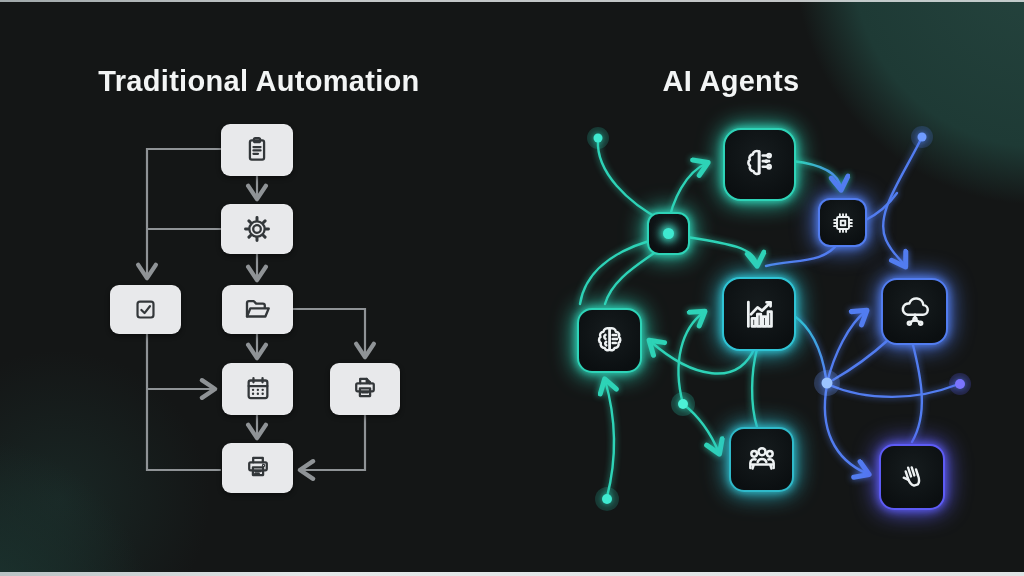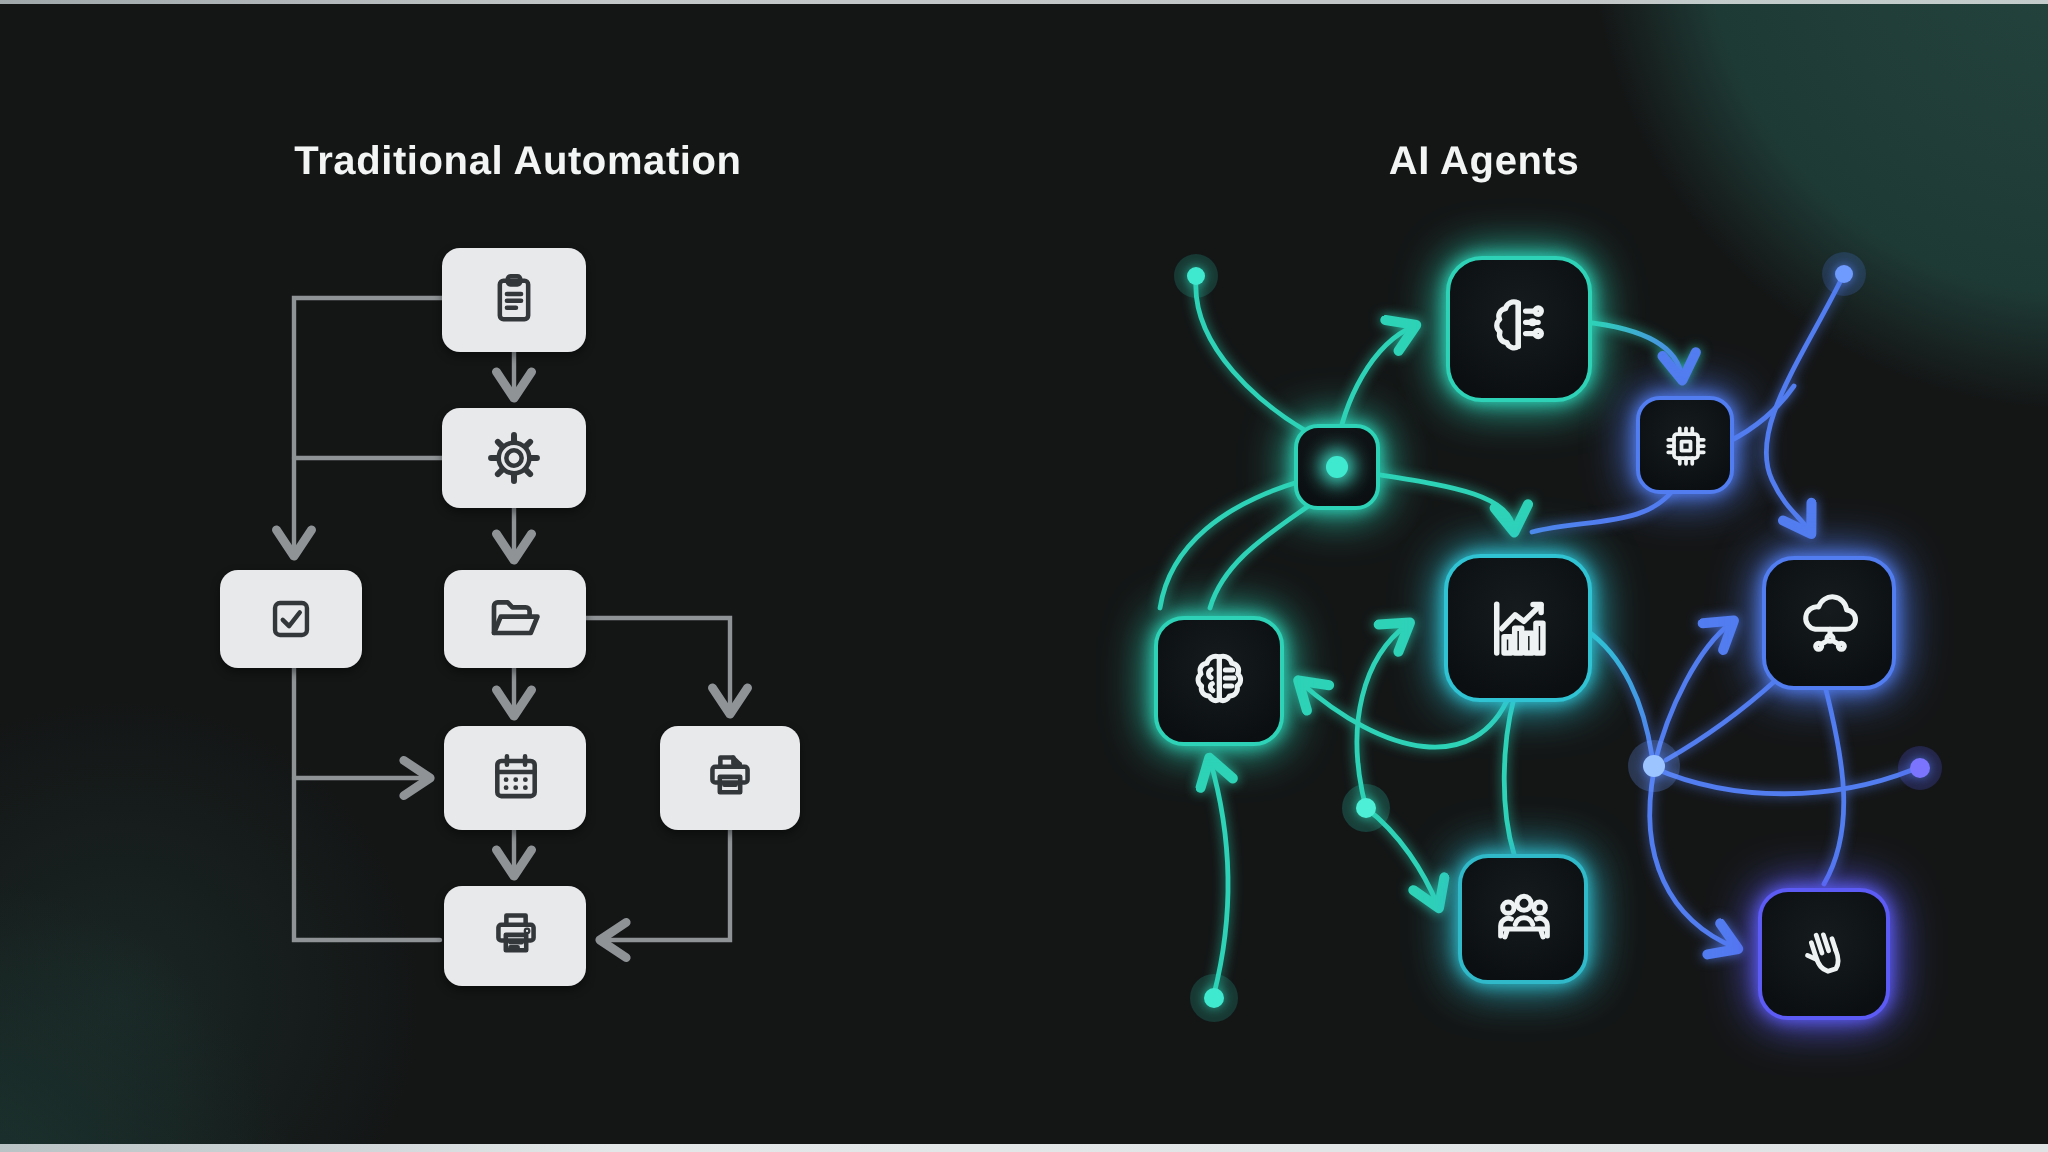--- a/index.html
+++ b/index.html
@@ -10,24 +10,24 @@
       radial-gradient(circle 340px at 1040px -40px, #25443e 0%, #1e3a35 55%, rgba(30,58,53,0) 72%),
       radial-gradient(circle 260px at -30px 620px, #1c3833 0%, rgba(28,56,51,0) 70%),
       radial-gradient(circle 200px at 60px 500px, rgba(35,70,64,.35) 0%, rgba(35,70,64,0) 75%),
       #141616;
   }
   .edge-strip{position:absolute;left:0;width:1024px;background:linear-gradient(90deg,#b9c2c4,#e3e7e8 30%,#dfe3e4);}
   .edge-strip.top{top:0;height:2px;opacity:.85;}
   .edge-strip.bottom{bottom:0;height:4px;}
   .title{
     position:absolute;top:63px;height:36px;line-height:36px;
-    color:#f3f5f5;font-size:20px;font-weight:700;letter-spacing:.3px;text-align:center;
+    color:#f3f5f5;font-size:29px;font-weight:700;letter-spacing:.3px;text-align:center;
   }
   .title.left{left:39px;width:440px;}
-  .title.right{left:522px;width:440px;}
+  .title.right{left:511px;width:440px;}
   svg.overlay{position:absolute;left:0;top:0;pointer-events:none;}
   
   .fbox{
     position:absolute;background:#e8e9eb;border-radius:9px;
     display:flex;align-items:center;justify-content:center;
     box-shadow:0 2px 5px rgba(0,0,0,.45);
   }
   .fbox svg{stroke:#33373a;fill:none;stroke-width:1.6;stroke-linecap:round;stroke-linejoin:round;}
   
   .teal-glow{filter:drop-shadow(0 0 3px rgba(46,211,183,.8));}

